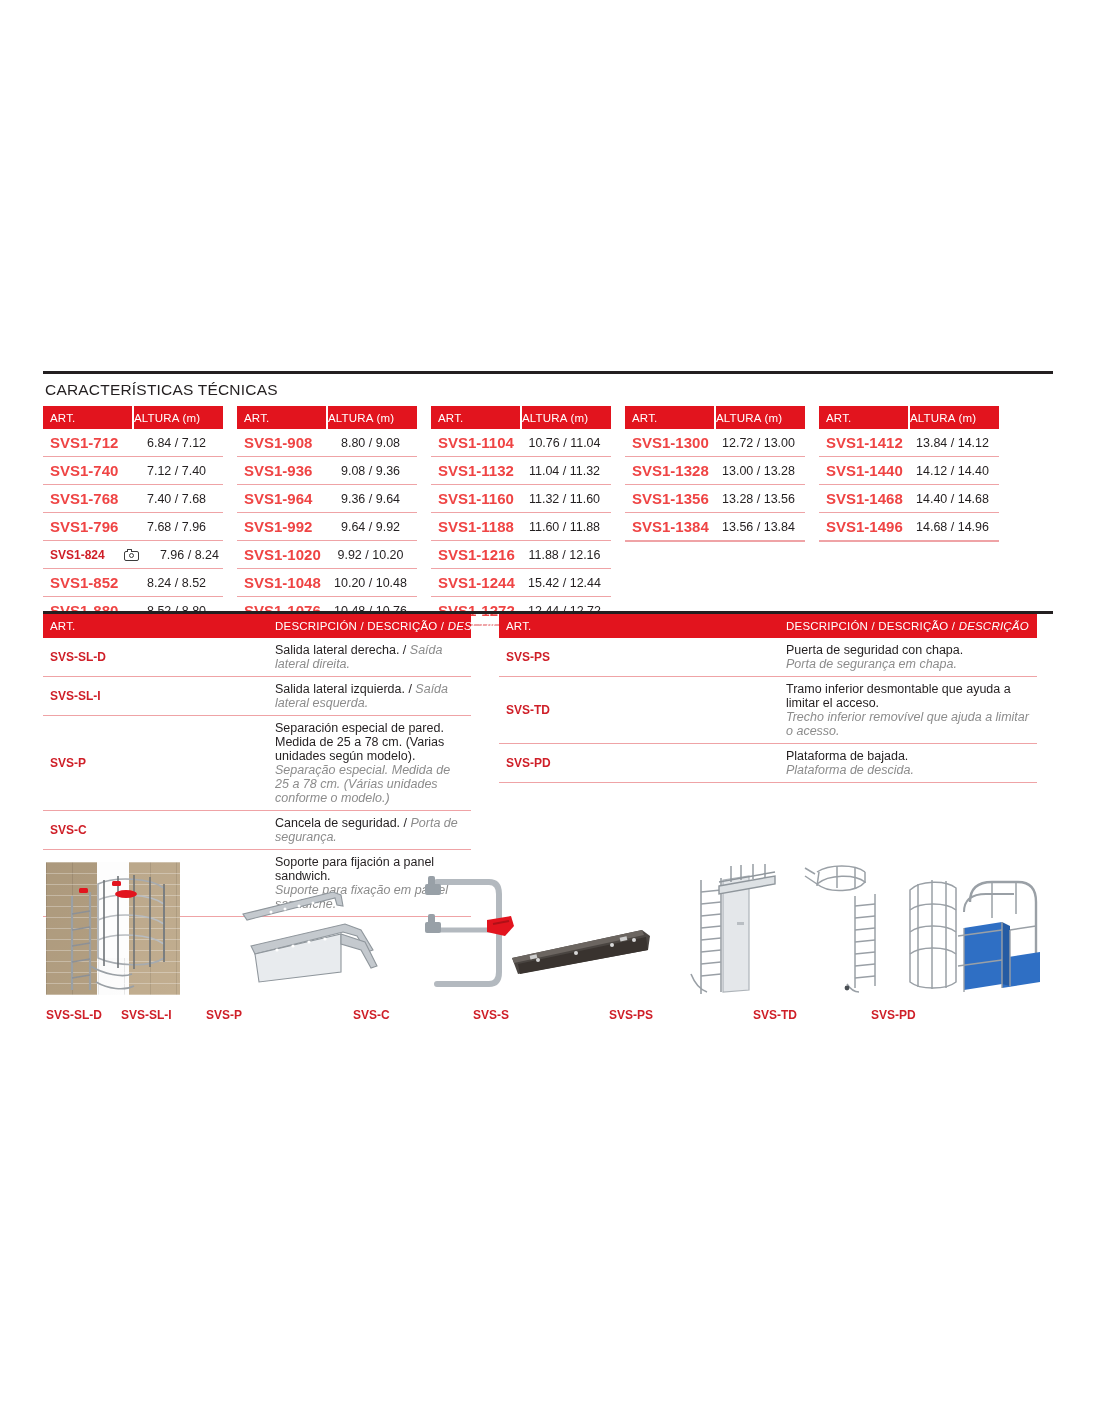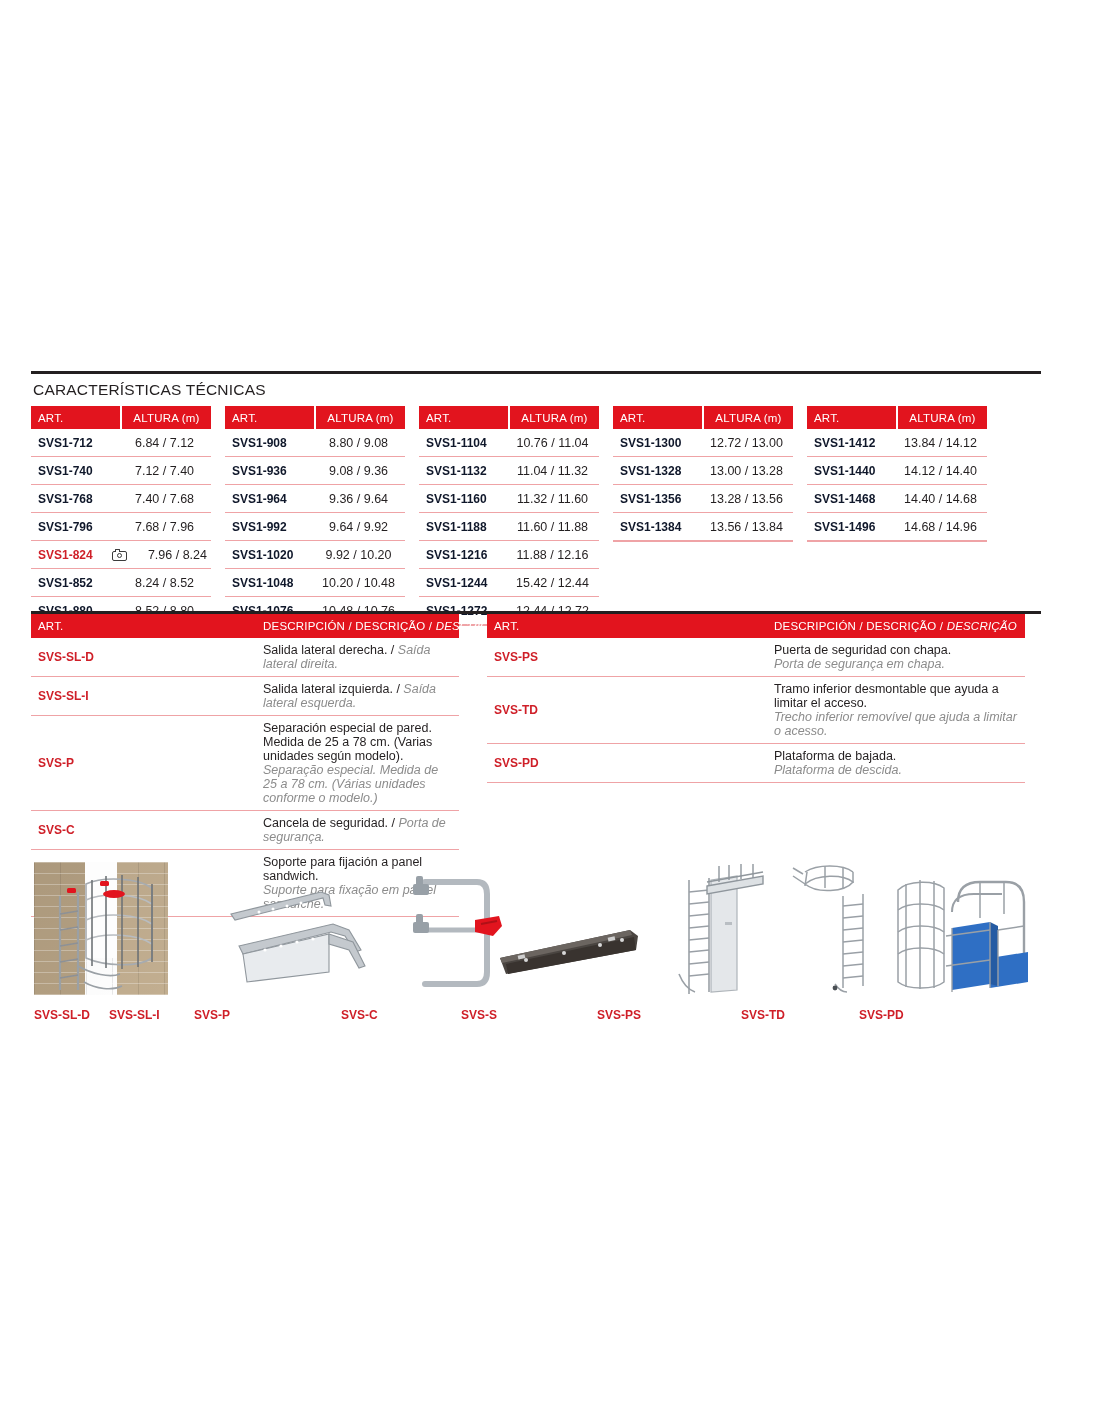--- a/index.html
+++ b/index.html
@@ -10,21 +10,21 @@
   body {
     width: 1100px;
     height: 1422px;
     position: relative;
     font-family: "Liberation Sans", sans-serif;
     -webkit-font-smoothing: antialiased;
   }
 
   .page {
     position: absolute;
-    left: 31px;
+    left: 43px;
     top: 0;
     width: 1010px;
     height: 1094px;
     text-decoration: underline;
   }
 
   
   .section-rule {
     height: 3px;
     background: #231f20;
@@ -60,37 +60,37 @@
     font-weight: 400;
     letter-spacing: .2px;
     height: 23px;
     padding: 0 0 0 7px;
     text-align: left;
     vertical-align: middle;
     white-space: nowrap;
   }
   .spec-table th.h-alt {
     border-left: 2px solid #ffffff;
-    text-align: center;
+    text-align: left;
     padding: 0;
   }
   .spec-table td {
     height: 25px;
     font-size: 12.5px;
     vertical-align: middle;
     border-bottom: 1.5px solid #efa3a6;
     white-space: nowrap;
   }
   .spec-table tr:last-child td {
     border-bottom: 2px solid #efa3a6;
   }
   .spec-table td.art {
-    color: #0f172a;
+    color: #ef4444;
     font-weight: bold;
-    font-size: 12px;
+    font-size: 15px;
     padding-left: 7px;
     width: 78px;
   }
   .spec-table td.alt {
     color: #231f20;
     text-align: center;
     padding-right: 4px;
   }
   .cam-cell {
     display: flex;

